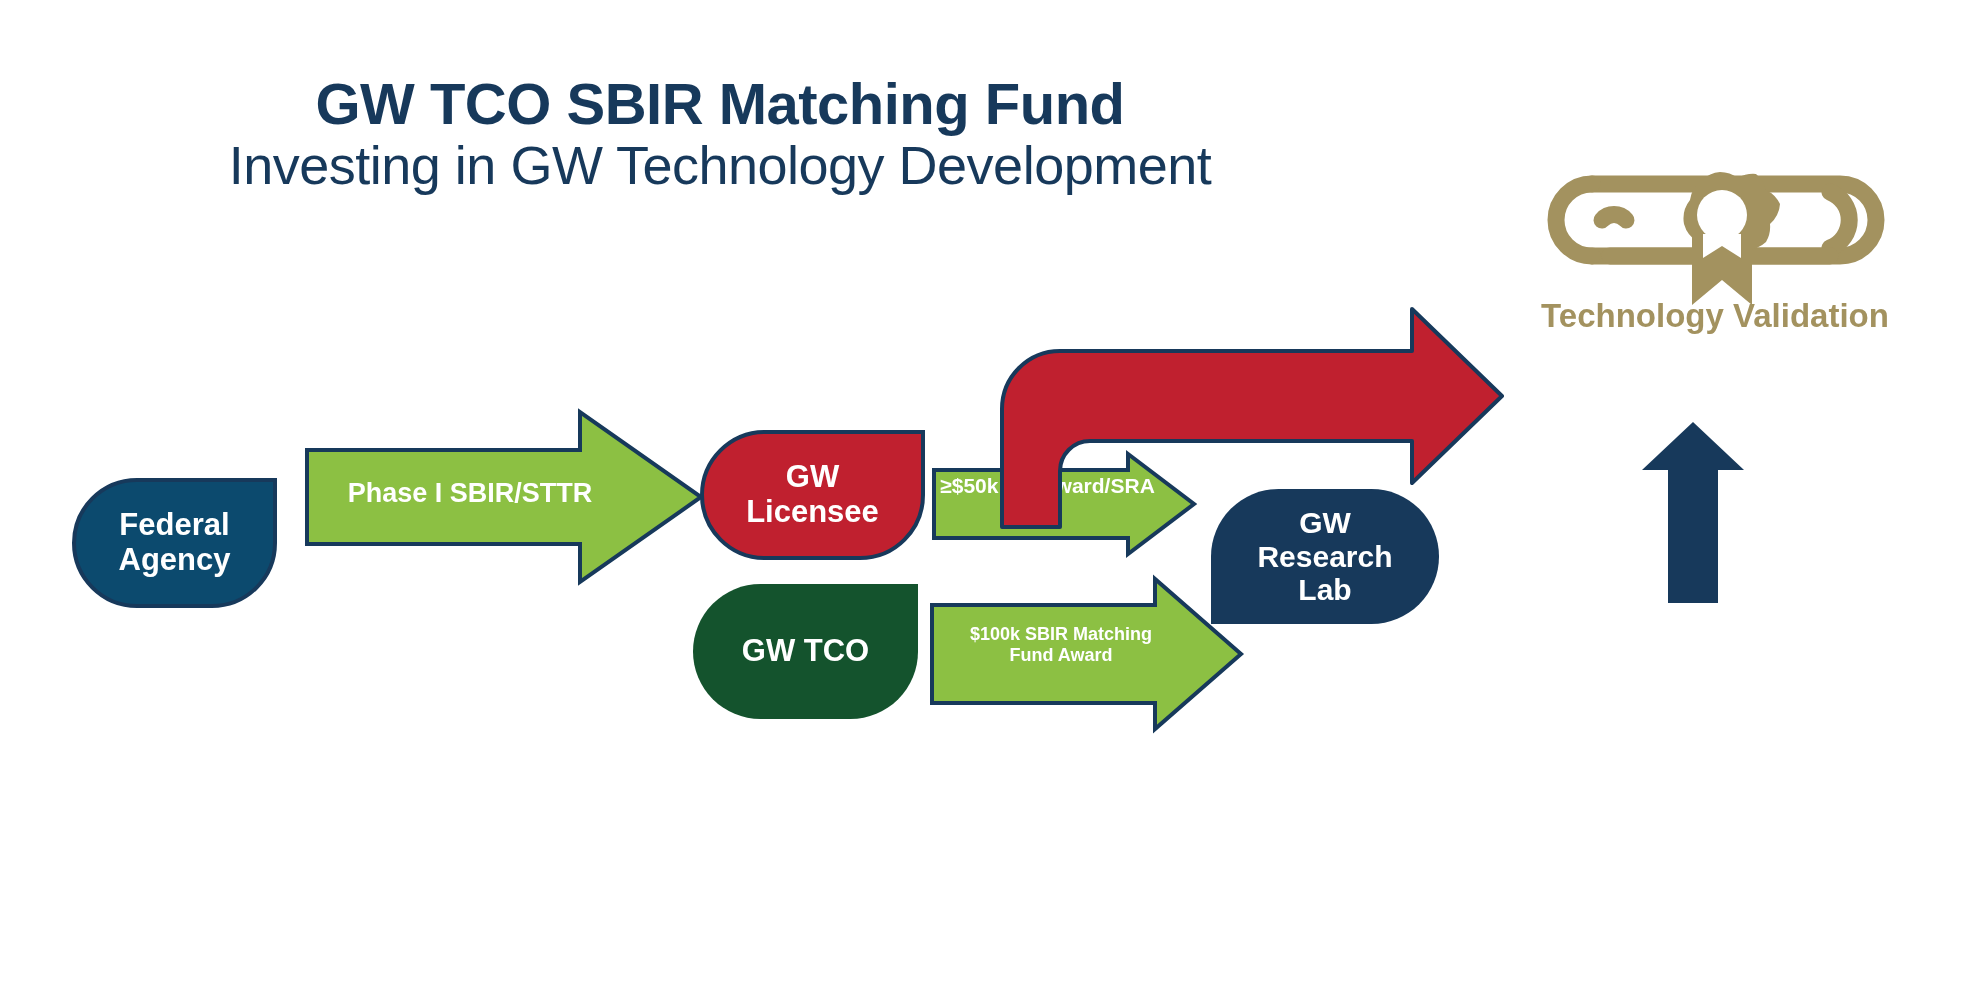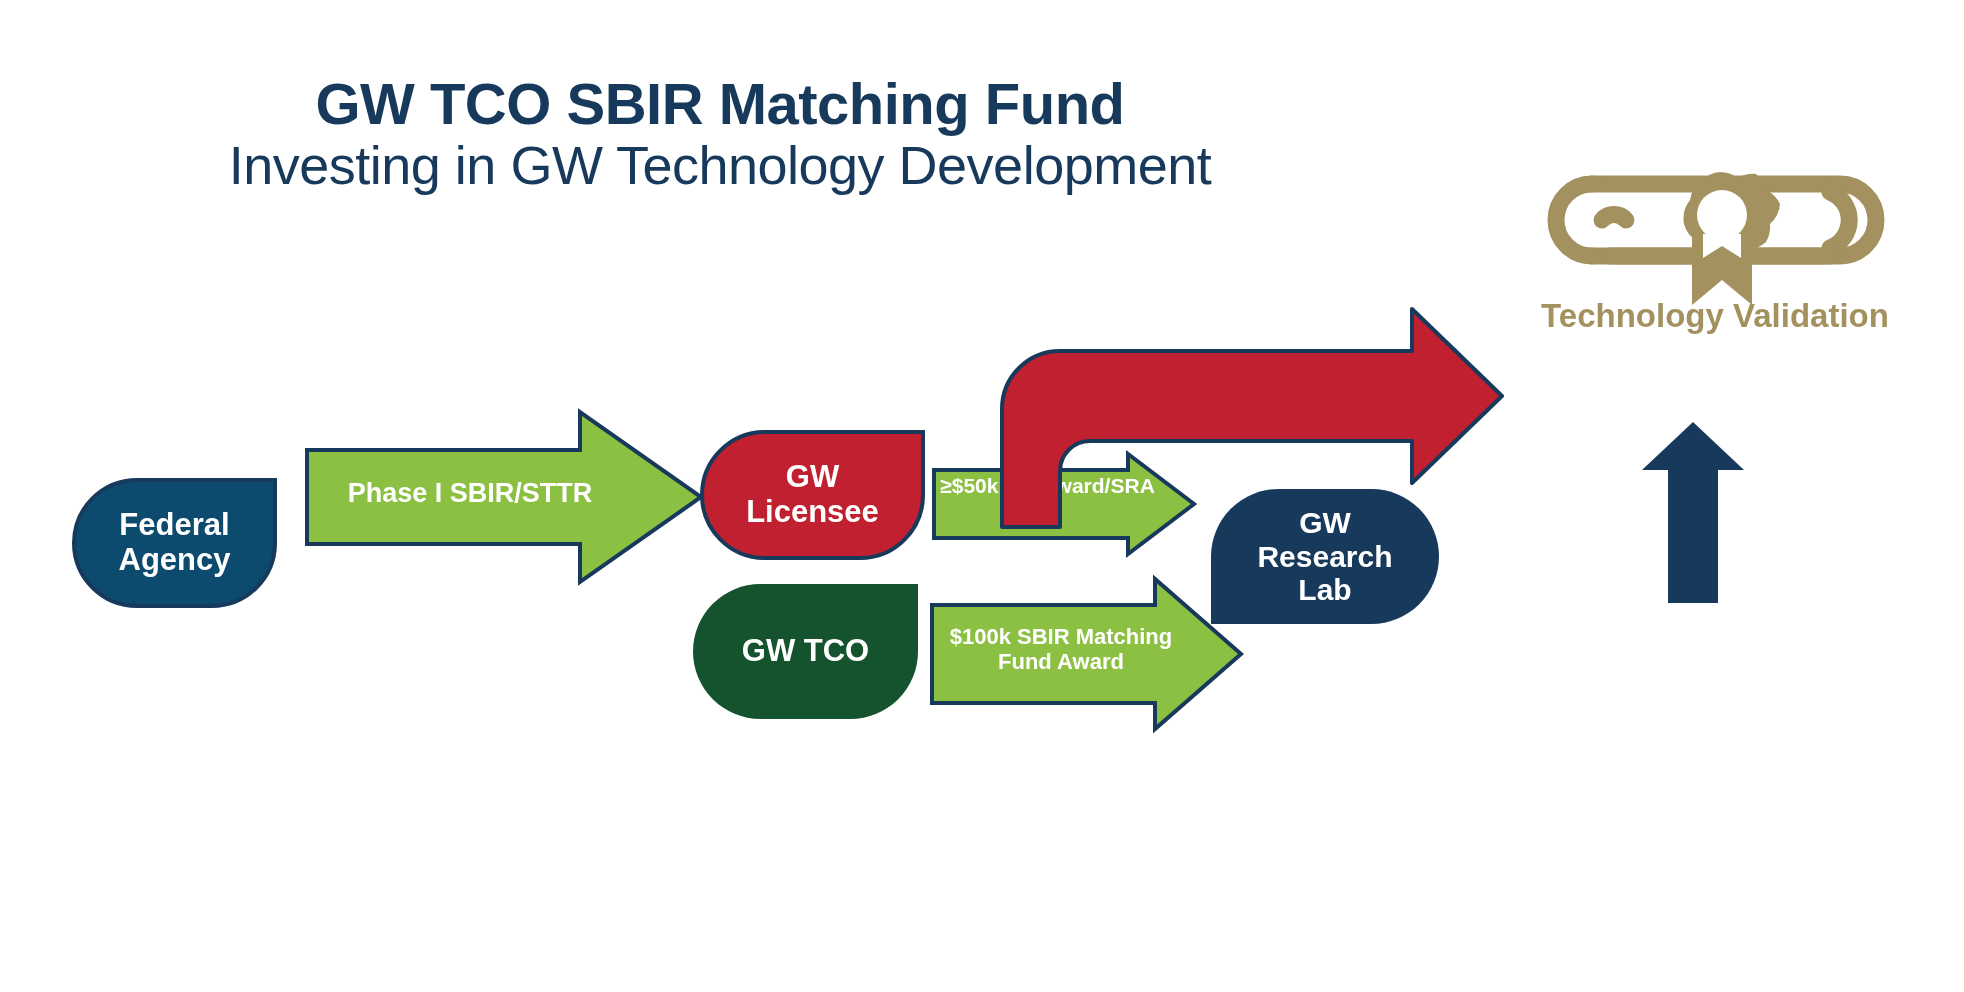--- a/index.html
+++ b/index.html
@@ -34,21 +34,21 @@
   #researchlab{left:1211px;top:477px;width:228px;height:135px;
       background:#17395b;border:none;
       border-radius:115px 115px 115px 0;font-size:30px;}
 
   
   .arrowsvg{position:absolute;overflow:visible;}
   .alabel{position:absolute;color:#ffffff;font-weight:bold;
       text-align:center;line-height:1.15;white-space:pre-line;}
   #lbl-phase{left:330px;top:466px;width:280px;font-size:27px;}
   #lbl-sub{left:940px;top:462px;width:215px;font-size:21px;}
-  #lbl-match{left:946px;top:612px;width:230px;font-size:22px;}
+  #lbl-match{left:946px;top:612px;width:230px;font-size:18px;}
 
   #tvlabel{position:absolute;left:1480px;top:285px;width:470px;
       text-align:center;color:#a3925f;font-size:33px;font-weight:bold;
       white-space:nowrap;}
   #diploma{position:absolute;left:1540px;top:150px;width:360px;height:145px;}
 </style>
 </head>
 <body>
 
 <div id="stage">

